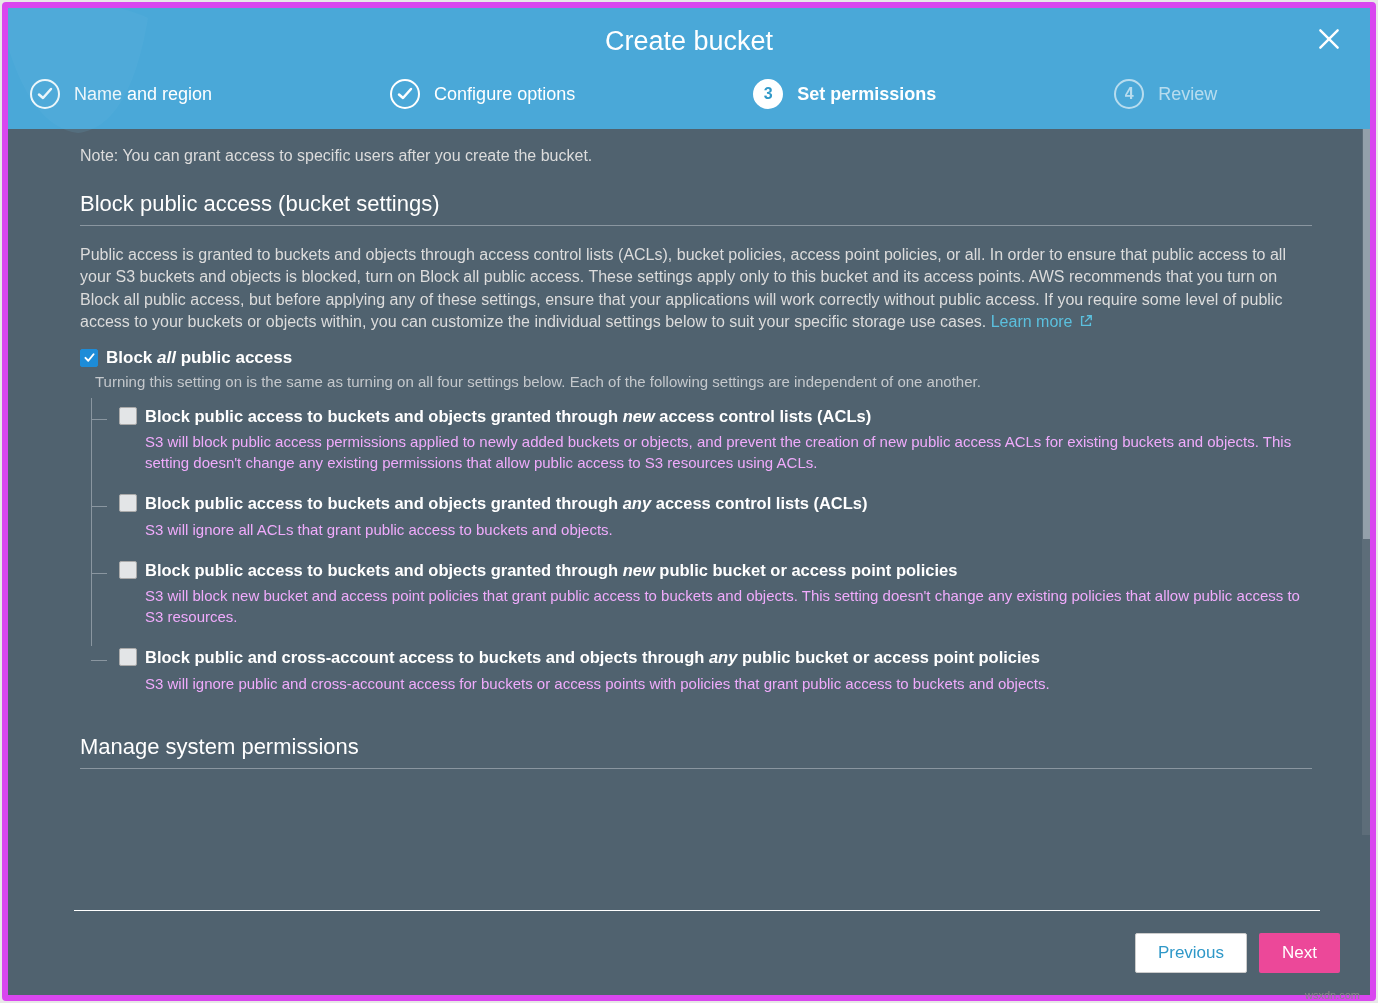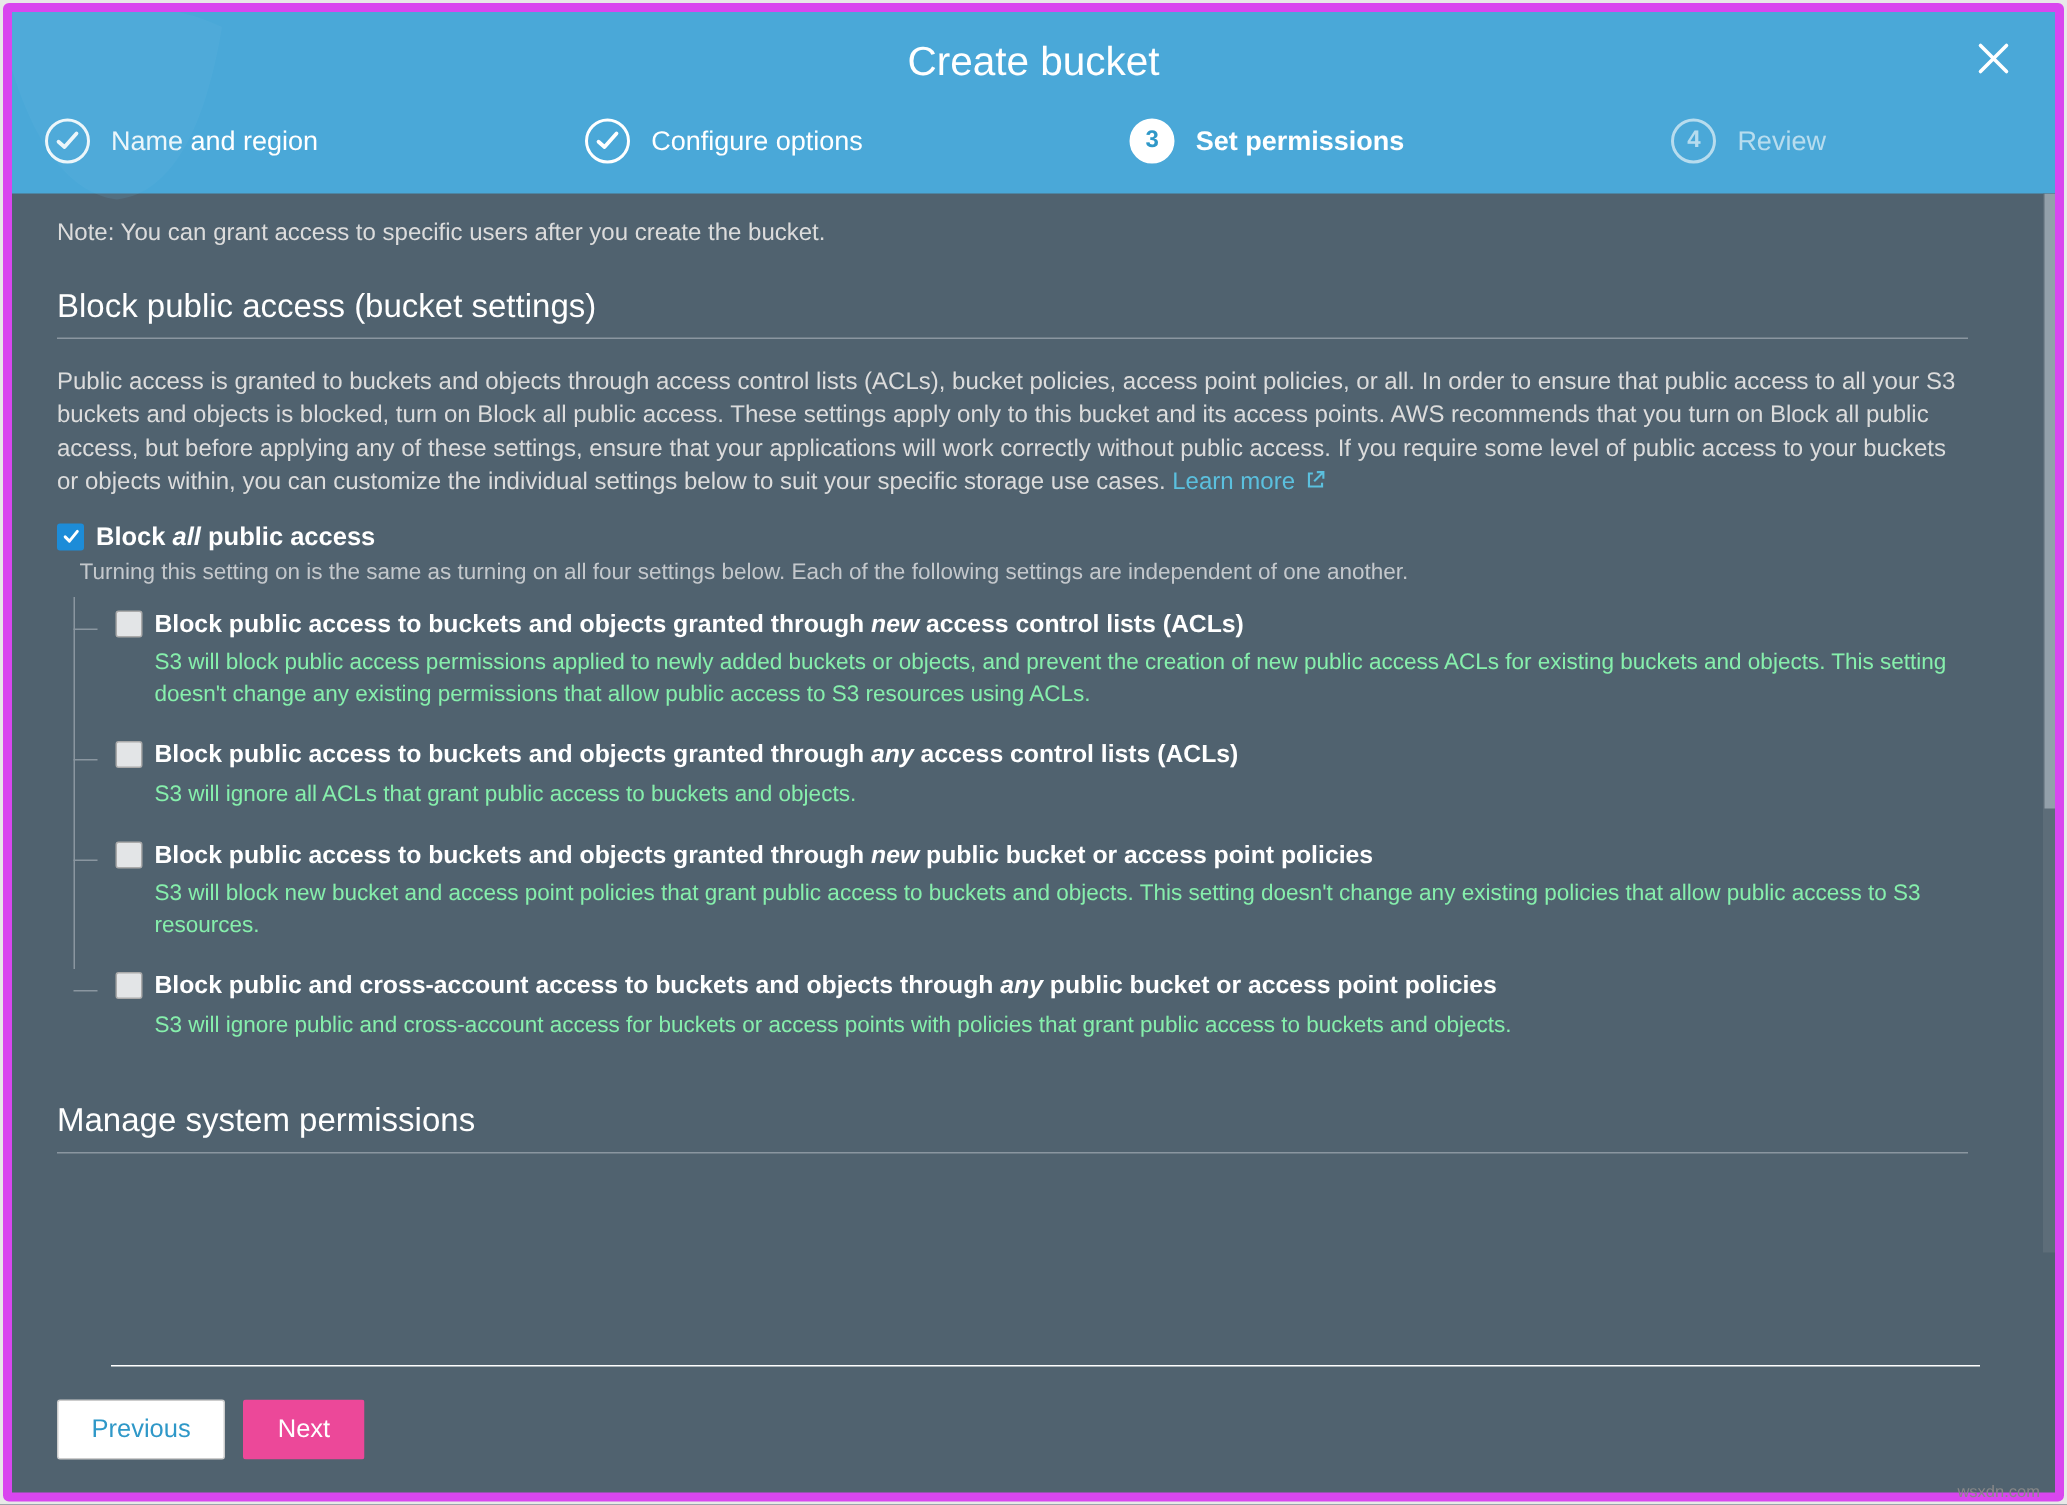--- a/index.html
+++ b/index.html
@@ -74,21 +74,21 @@
 
 .content-wrap {
   flex: 1;
   position: relative;
   overflow: hidden;
 }
 .content {
   position: absolute;
   top: 0; left: 0; right: 8px; bottom: 0;
   overflow-y: auto;
-  padding: 18px 50px 10px 30px;
+  padding: 18px 50px 10px 72px;
   color: #dcdcdc;
 }
 .scrollbar {
   position: absolute;
   right: 0; top: 0;
   width: 8px; height: 706px;
   background: #5d6d79;
 }
 .scrollbar-thumb {
   position: absolute;
@@ -191,36 +191,36 @@
 }
 .tree-label {
   color: #fff;
   font-weight: bold;
   font-size: 16.5px;
   line-height: 1.3;
 }
 .tree-label em { font-style: italic; }
 .tree-desc {
   font-size: 15px;
-  color: #86efac;
+  color: #f0abfc;
   margin-left: 26px;
   margin-top: 4px;
   line-height: 1.4;
 }
 
 .manage-section { margin-top: 40px; }
 .bottom-hr {
   border: none;
   border-top: 1px solid #fff;
   margin-top: 10px;
 }
 .footer {
   padding: 22px 30px;
   display: flex;
-  justify-content: flex-start;
+  justify-content: flex-end;
   gap: 12px;
 }
 .btn {
   padding: 9px 22px;
   font-size: 17px;
   border-radius: 2px;
   cursor: pointer;
   border: 1px solid transparent;
 }
 .btn-prev {

